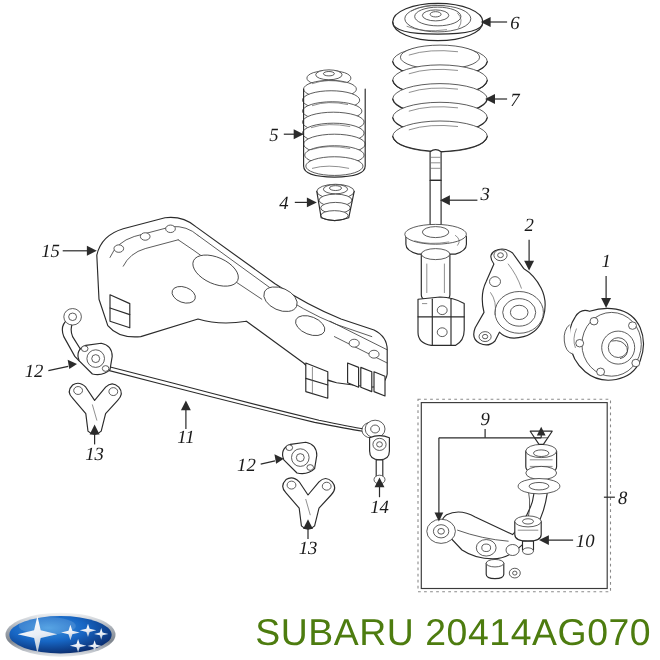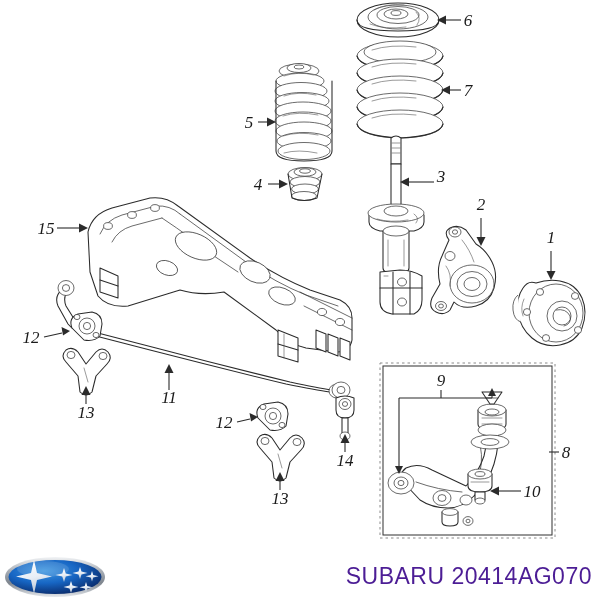--- a/index.html
+++ b/index.html
@@ -34,23 +34,23 @@
     width: 600px;
     height: 48px;
     background: #ffffff;
   }
   #footer-text {
     position: absolute;
     right: 8px;
     top: 50%;
     transform: translateY(-50%);
     font-family: "Liberation Sans", sans-serif;
-    font-size: 23px;
+    font-size: 34px;
     letter-spacing: 0.5px;
-    color: #4c1d95;
+    color: #4d7c0f;
     white-space: nowrap;
   }
   #brand-logo {
     position: absolute;
     left: 4px;
     top: 4px;
     width: 102px;
     height: 42px;
   }
   svg { display: block; }

